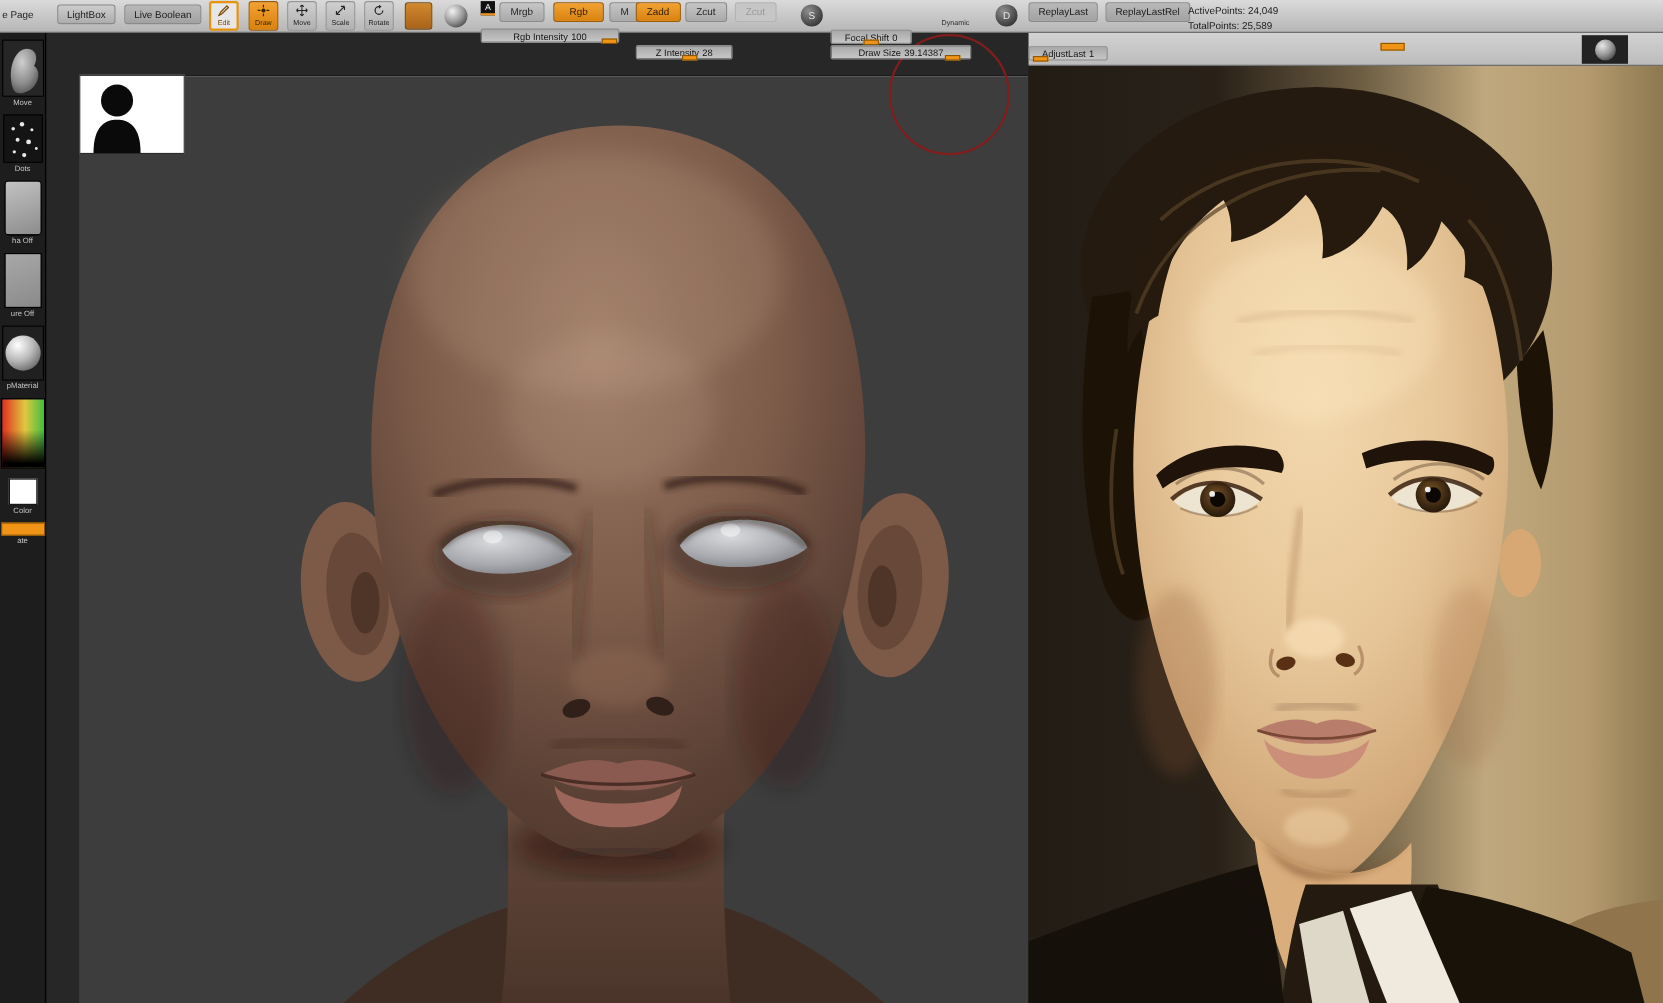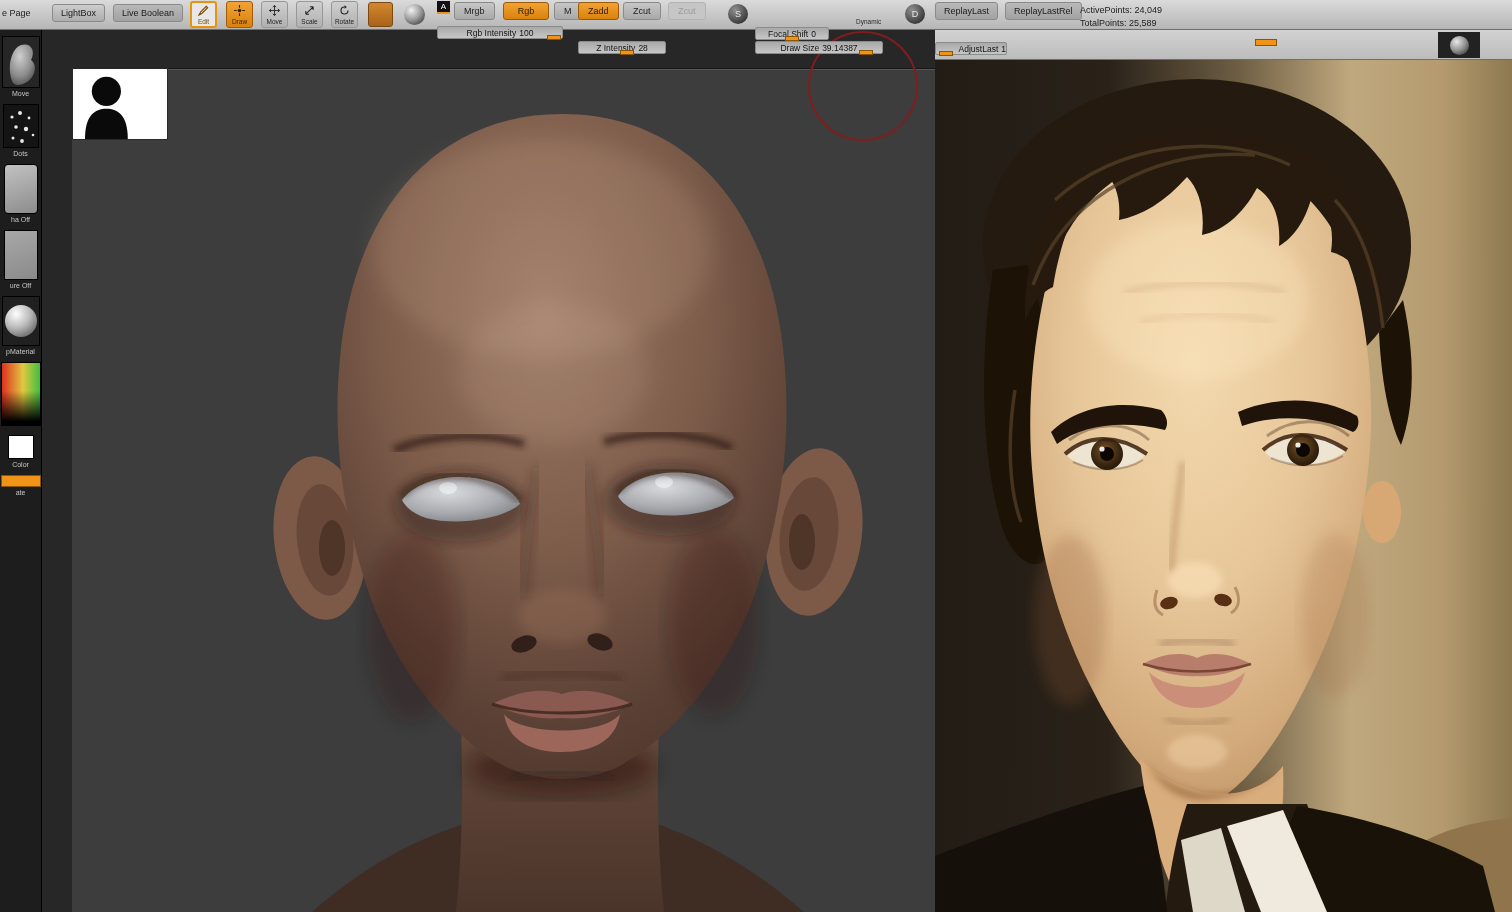--- a/index.html
+++ b/index.html
@@ -163,21 +163,21 @@
     <div class="handle" style="left:82%;"></div>
   </div>
   <span class="dyn-label" style="left:856px;top:18px;">Dynamic</span>
   <div class="round-ic" style="left:905px;top:4px;">
       <span>D</span>
     </div>
 
   <button class="tb-btn flat" style="left:935px;top:2px;">ReplayLast</button>
   <button class="tb-btn flat" style="left:1005px;top:2px;">ReplayLastRel</button>
   <span class="tb-text" style="left:1080px;top:5px;">ActivePoints: 24,049</span>
-  <div class="tb-slider" style="left:935px;top:16px;width:72px;justify-content:flex-end;">
+  <div class="tb-slider" style="left:935px;top:16px;width:72px;">
     <span>AdjustLast</span>
     <span>1</span>
     <div class="handle" style="left:3px;"></div>
   </div>
   <span class="tb-text" style="left:1080px;top:18px;">TotalPoints: 25,589</span>
 </div>
 
 <div class="tray">
   <div class="thumb thumb-tool">
     <svg viewBox="0 0 38 52" width="38" height="52">

